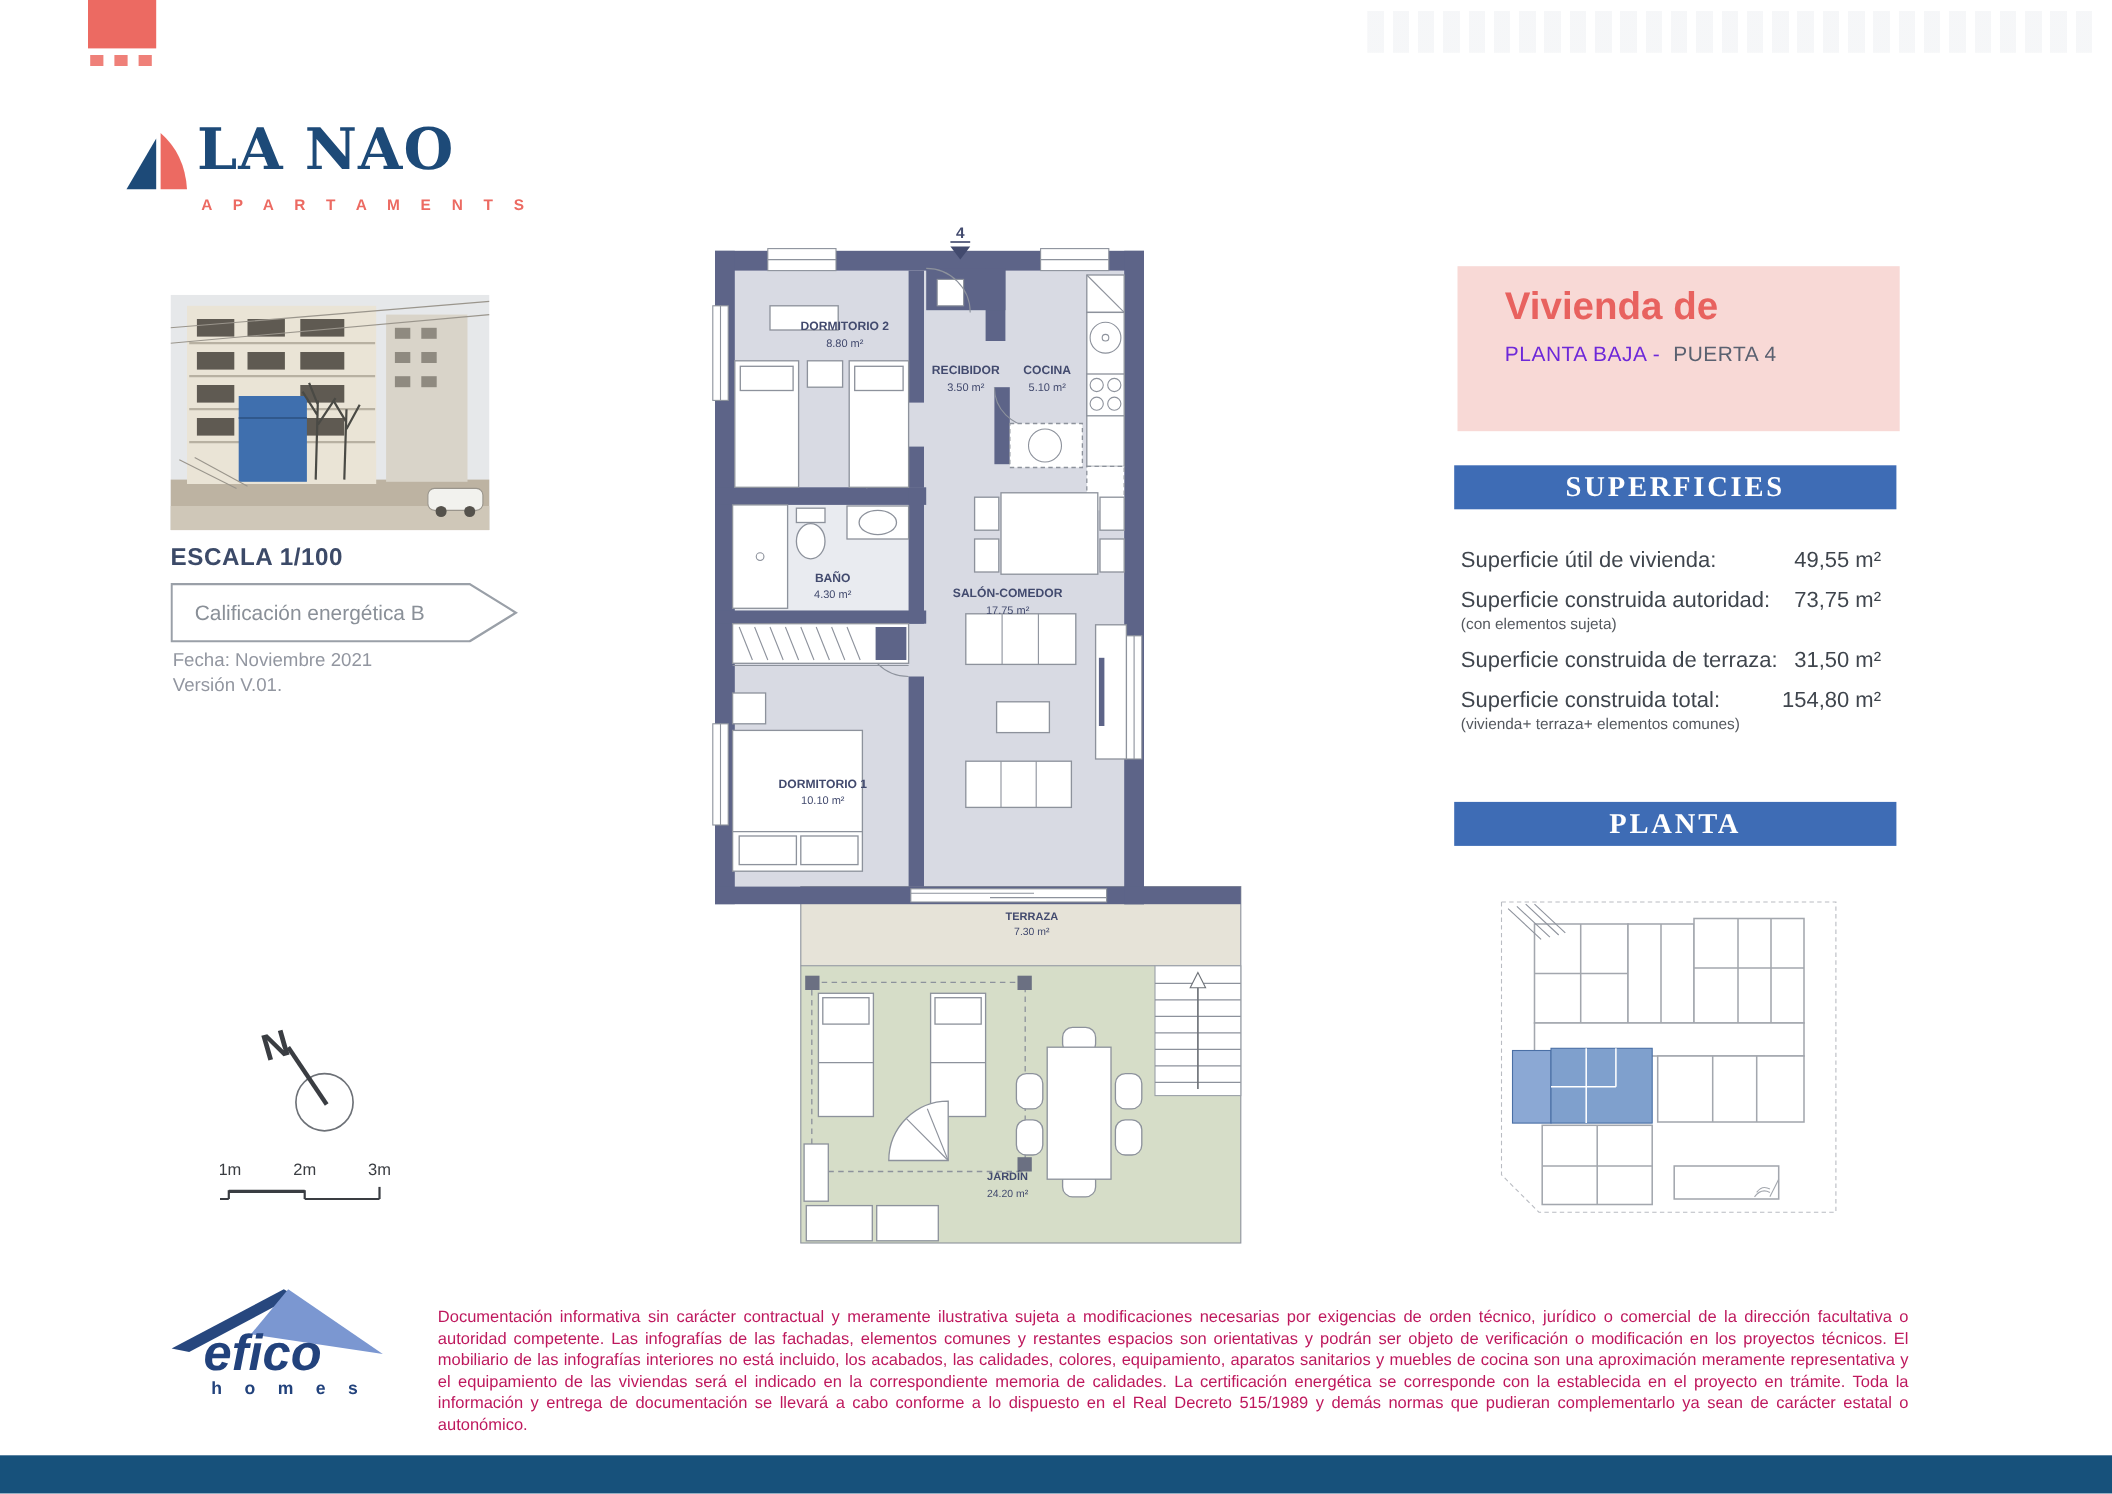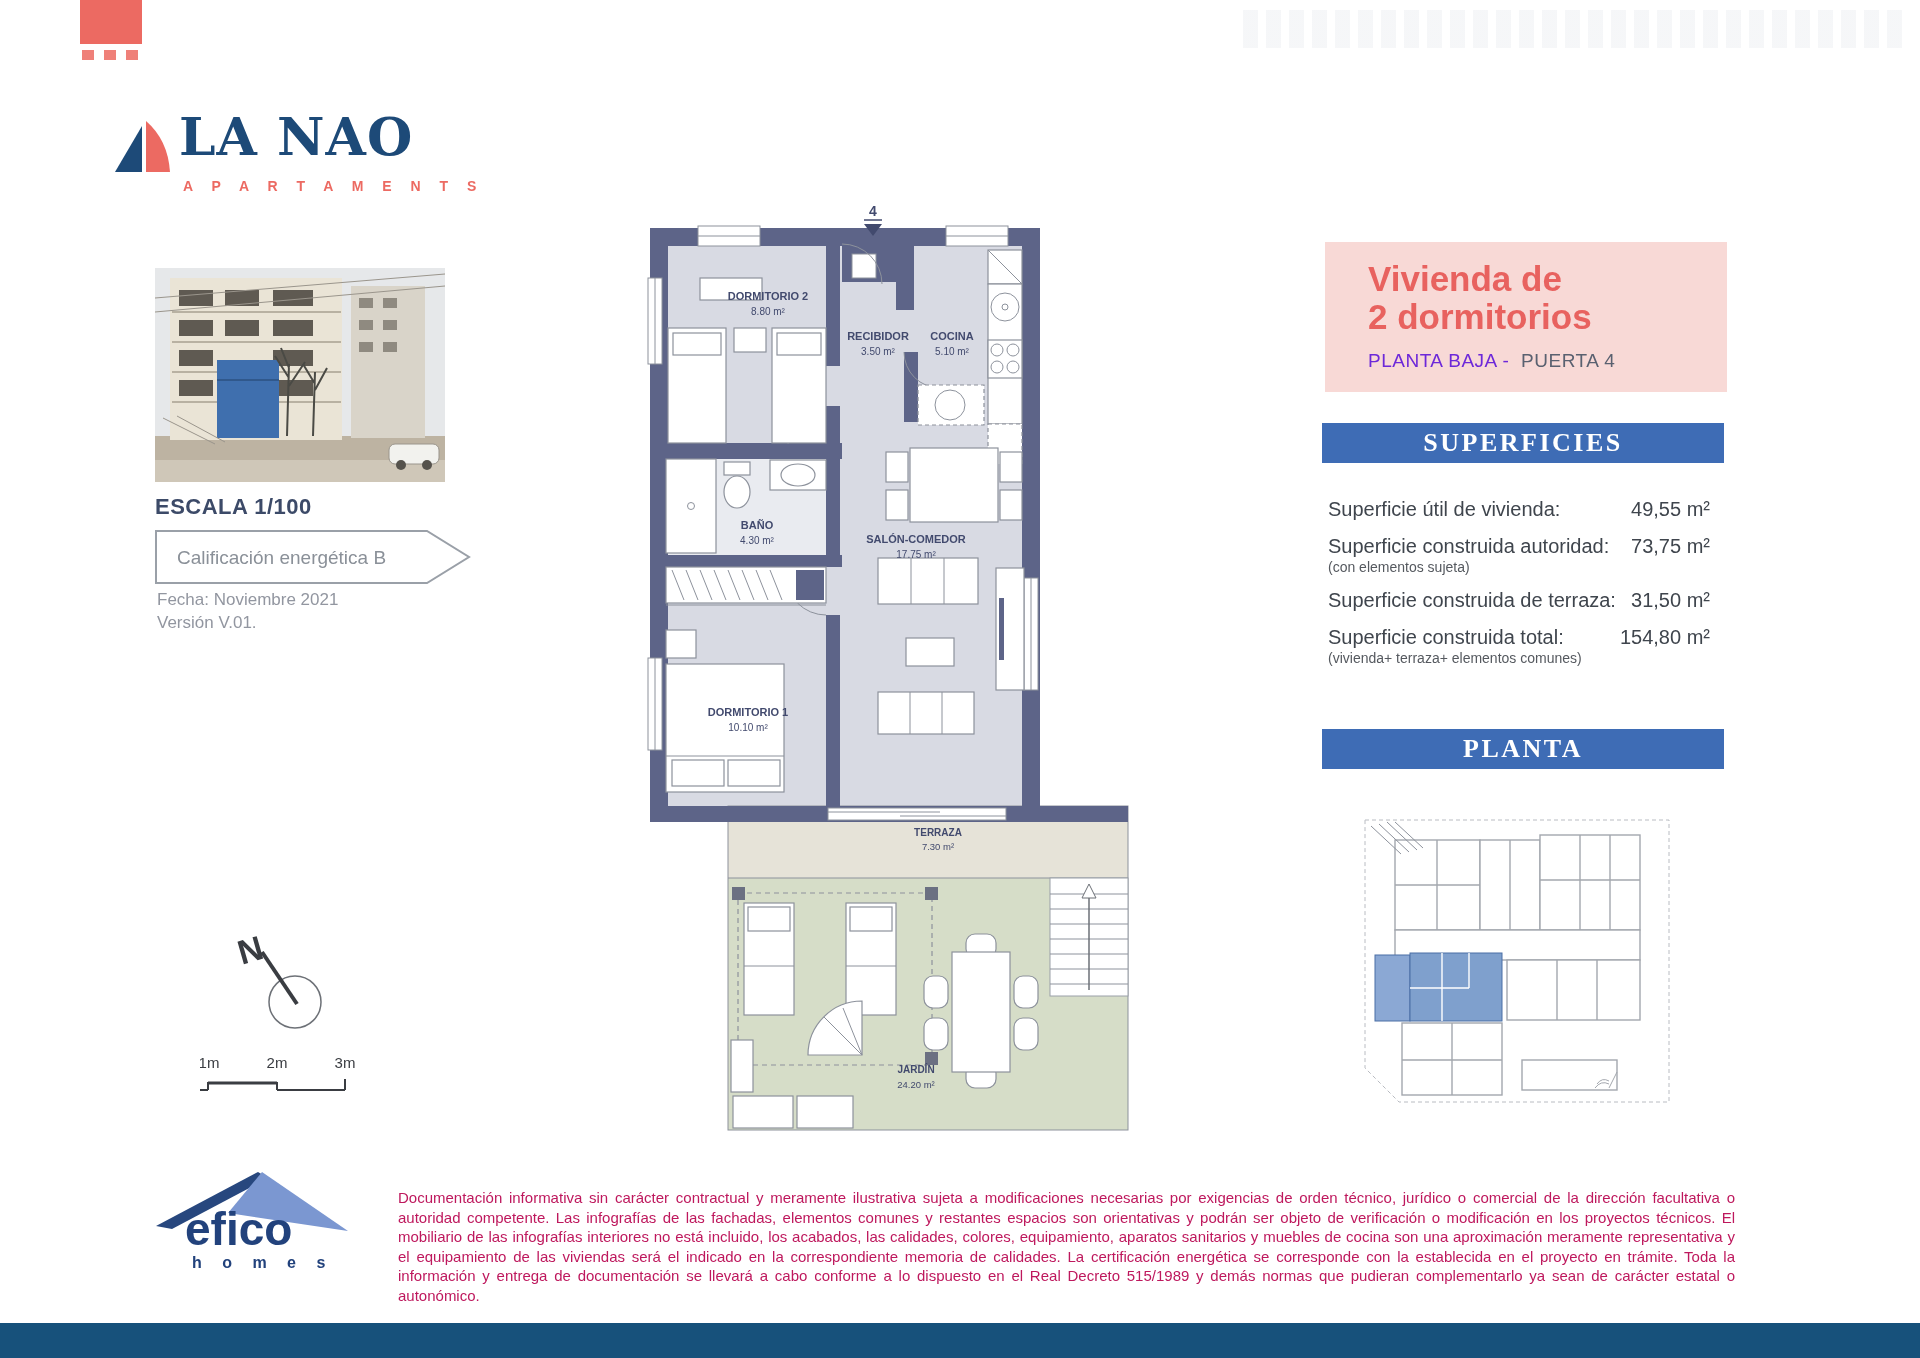--- a/index.html
+++ b/index.html
@@ -76,21 +76,21 @@
 
   
   #disclaimer {
     left:398px; top:1188px; width:1337px; font-size:15px; line-height:19.5px;
     color:#be185d; text-align:justify;
   }
   #footer-bar { left:0; top:1323px; width:1920px; height:35px; background:#17517b; }
 
   
   #efico { left:130px; top:1168px; width:240px; height:100px; }
-  #efico-name { position:absolute; left:55px; top:34px; font-size:46px; font-weight:bold; color:#22427c; }
+  #efico-name { position:absolute; left:55px; top:34px; font-size:46px; font-weight:bold; color:#22427c;font-style:italic; }
   #efico-sub { position:absolute; left:62px; top:86px; font-size:16px; color:#22427c; letter-spacing:8px; font-weight:bold; }
 
   svg text { font-family:"Liberation Sans", sans-serif; }
   .room-name { font-size:11px; font-weight:bold; fill:#424a6e; text-anchor:middle; }
   .room-area { font-size:10px; fill:#424a6e; text-anchor:middle; }
   .wall { fill:#5d6488; }
   .furn { fill:#ffffff; stroke:#8d929c; stroke-width:1.2; }
   .thin { stroke:#8d929c; stroke-width:1; fill:none; }
   .win  { fill:#ffffff; stroke:#8d929c; stroke-width:1; }
 </style>
@@ -398,21 +398,20 @@
         <text x="938" y="850" class="room-area" style="font-size:9.5px">7.30 m²</text>
         <text x="916" y="1073" class="room-name" style="font-size:10px">JARDÍN</text>
         <text x="916" y="1088" class="room-area" style="font-size:9.5px">24.20 m²</text>
       </g>
     </svg>
   </div>
 
   <div class="abs" id="unit-card">
     <div id="unit-title">
       <div>Vivienda de</div>
-      <div>2 dormitorios</div>
     </div>
     <div id="unit-sub">
       <span class="b">PLANTA BAJA -</span>
       <span class="r">PUERTA 4</span>
     </div>
   </div>
 
   <div class="abs section-bar" id="superficies-bar">SUPERFICIES</div>
   <div class="abs" id="superficies-rows">
     <div class="sup-row">

